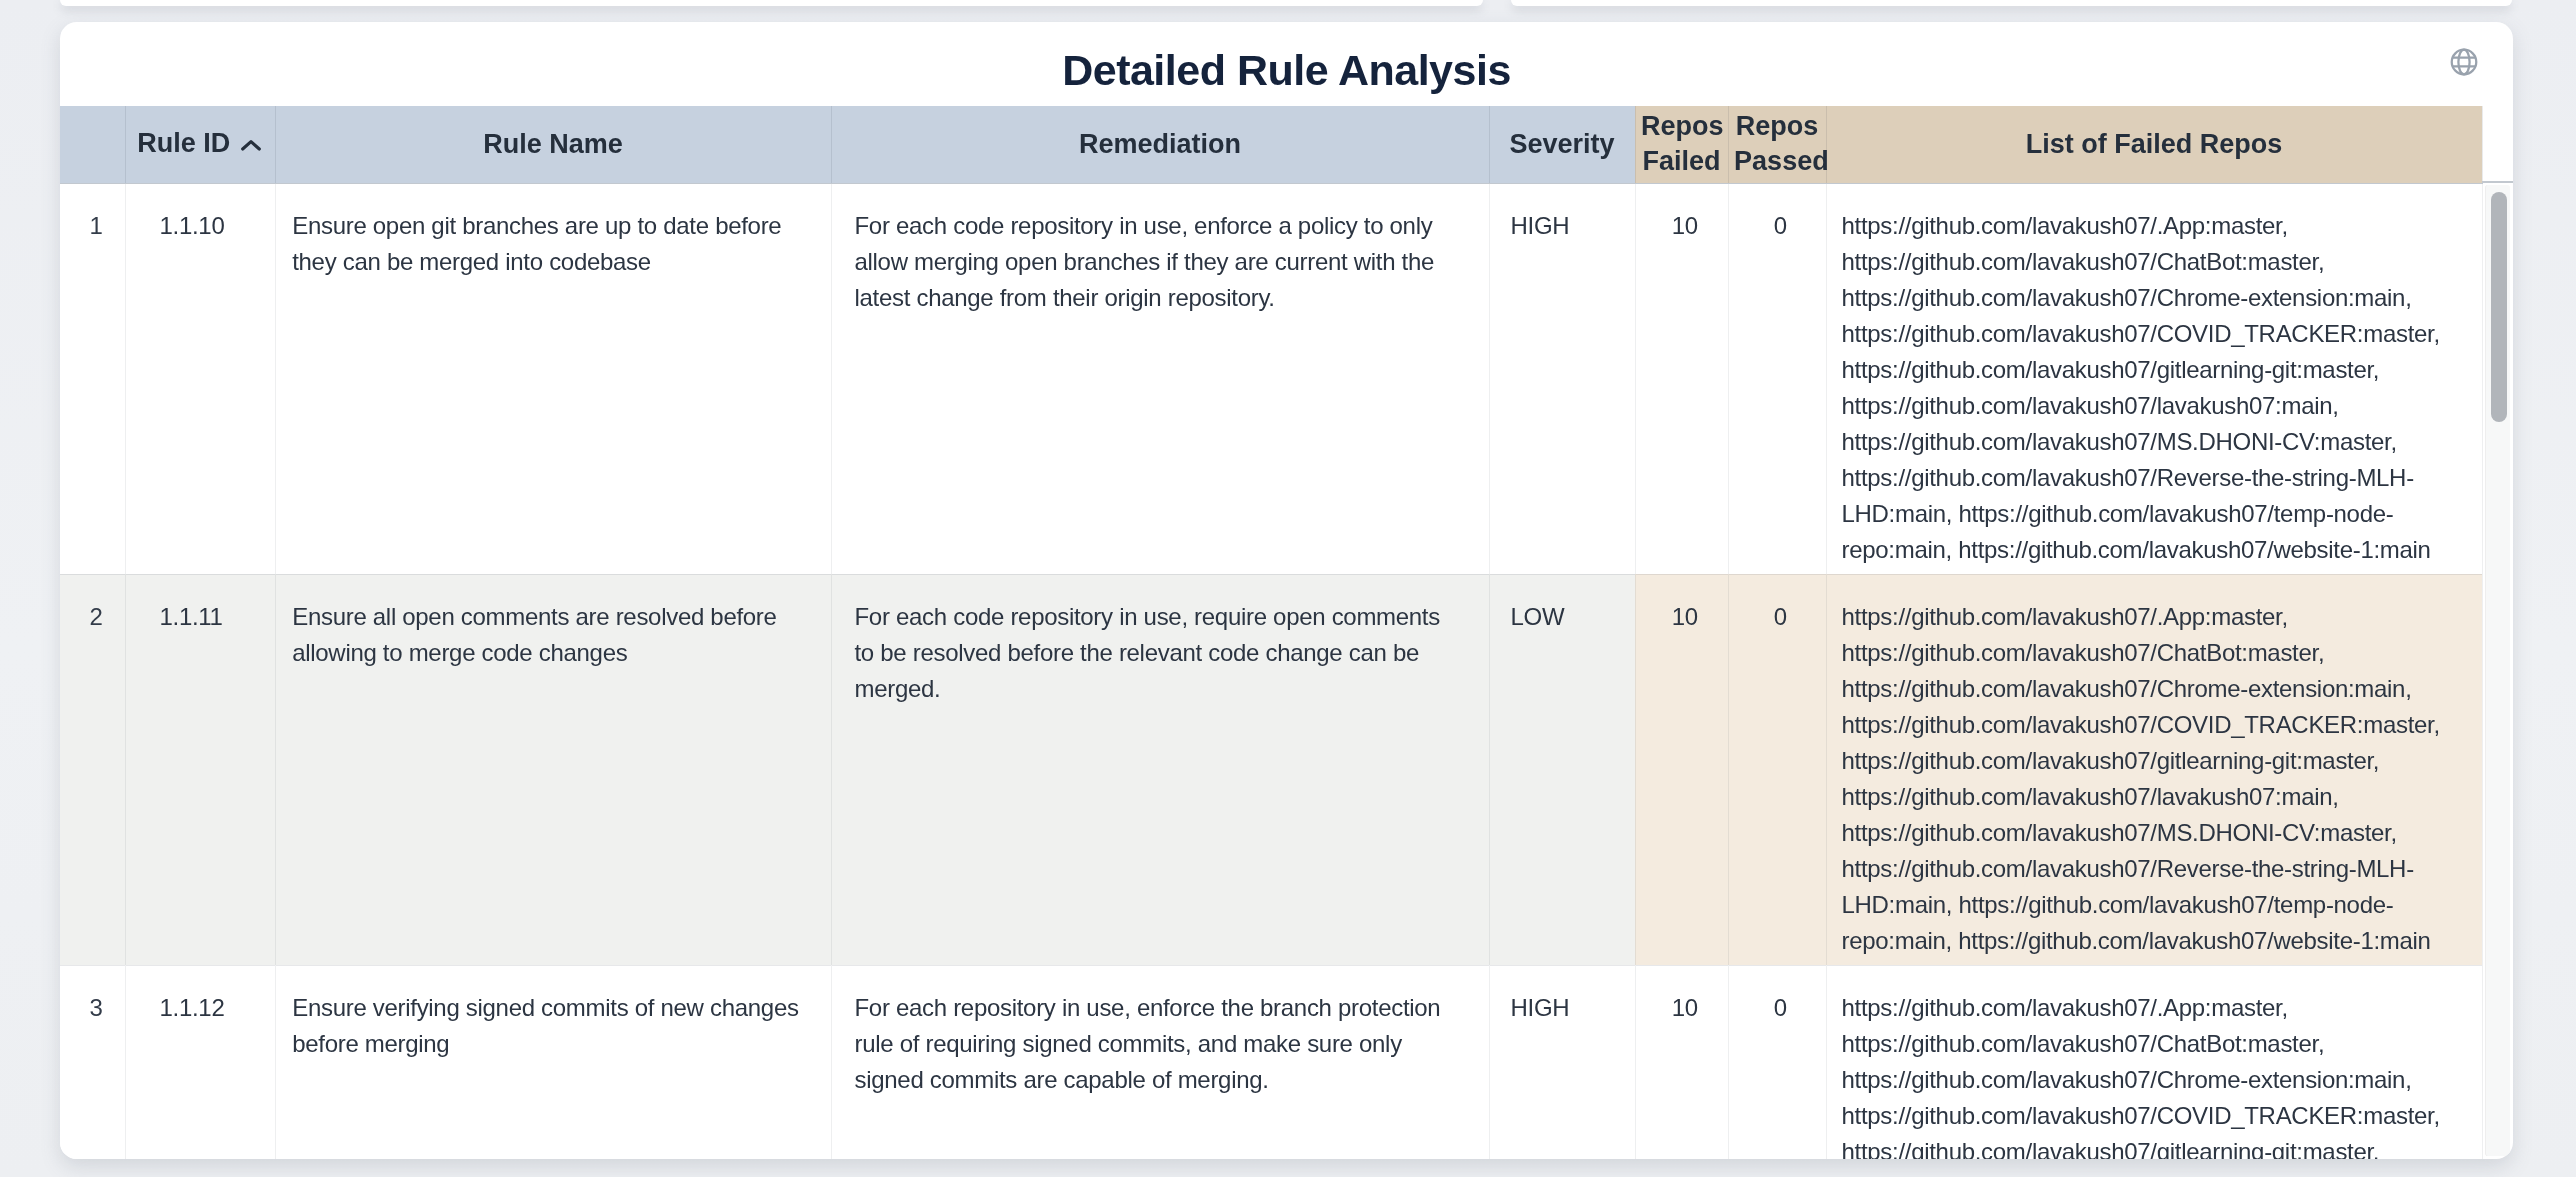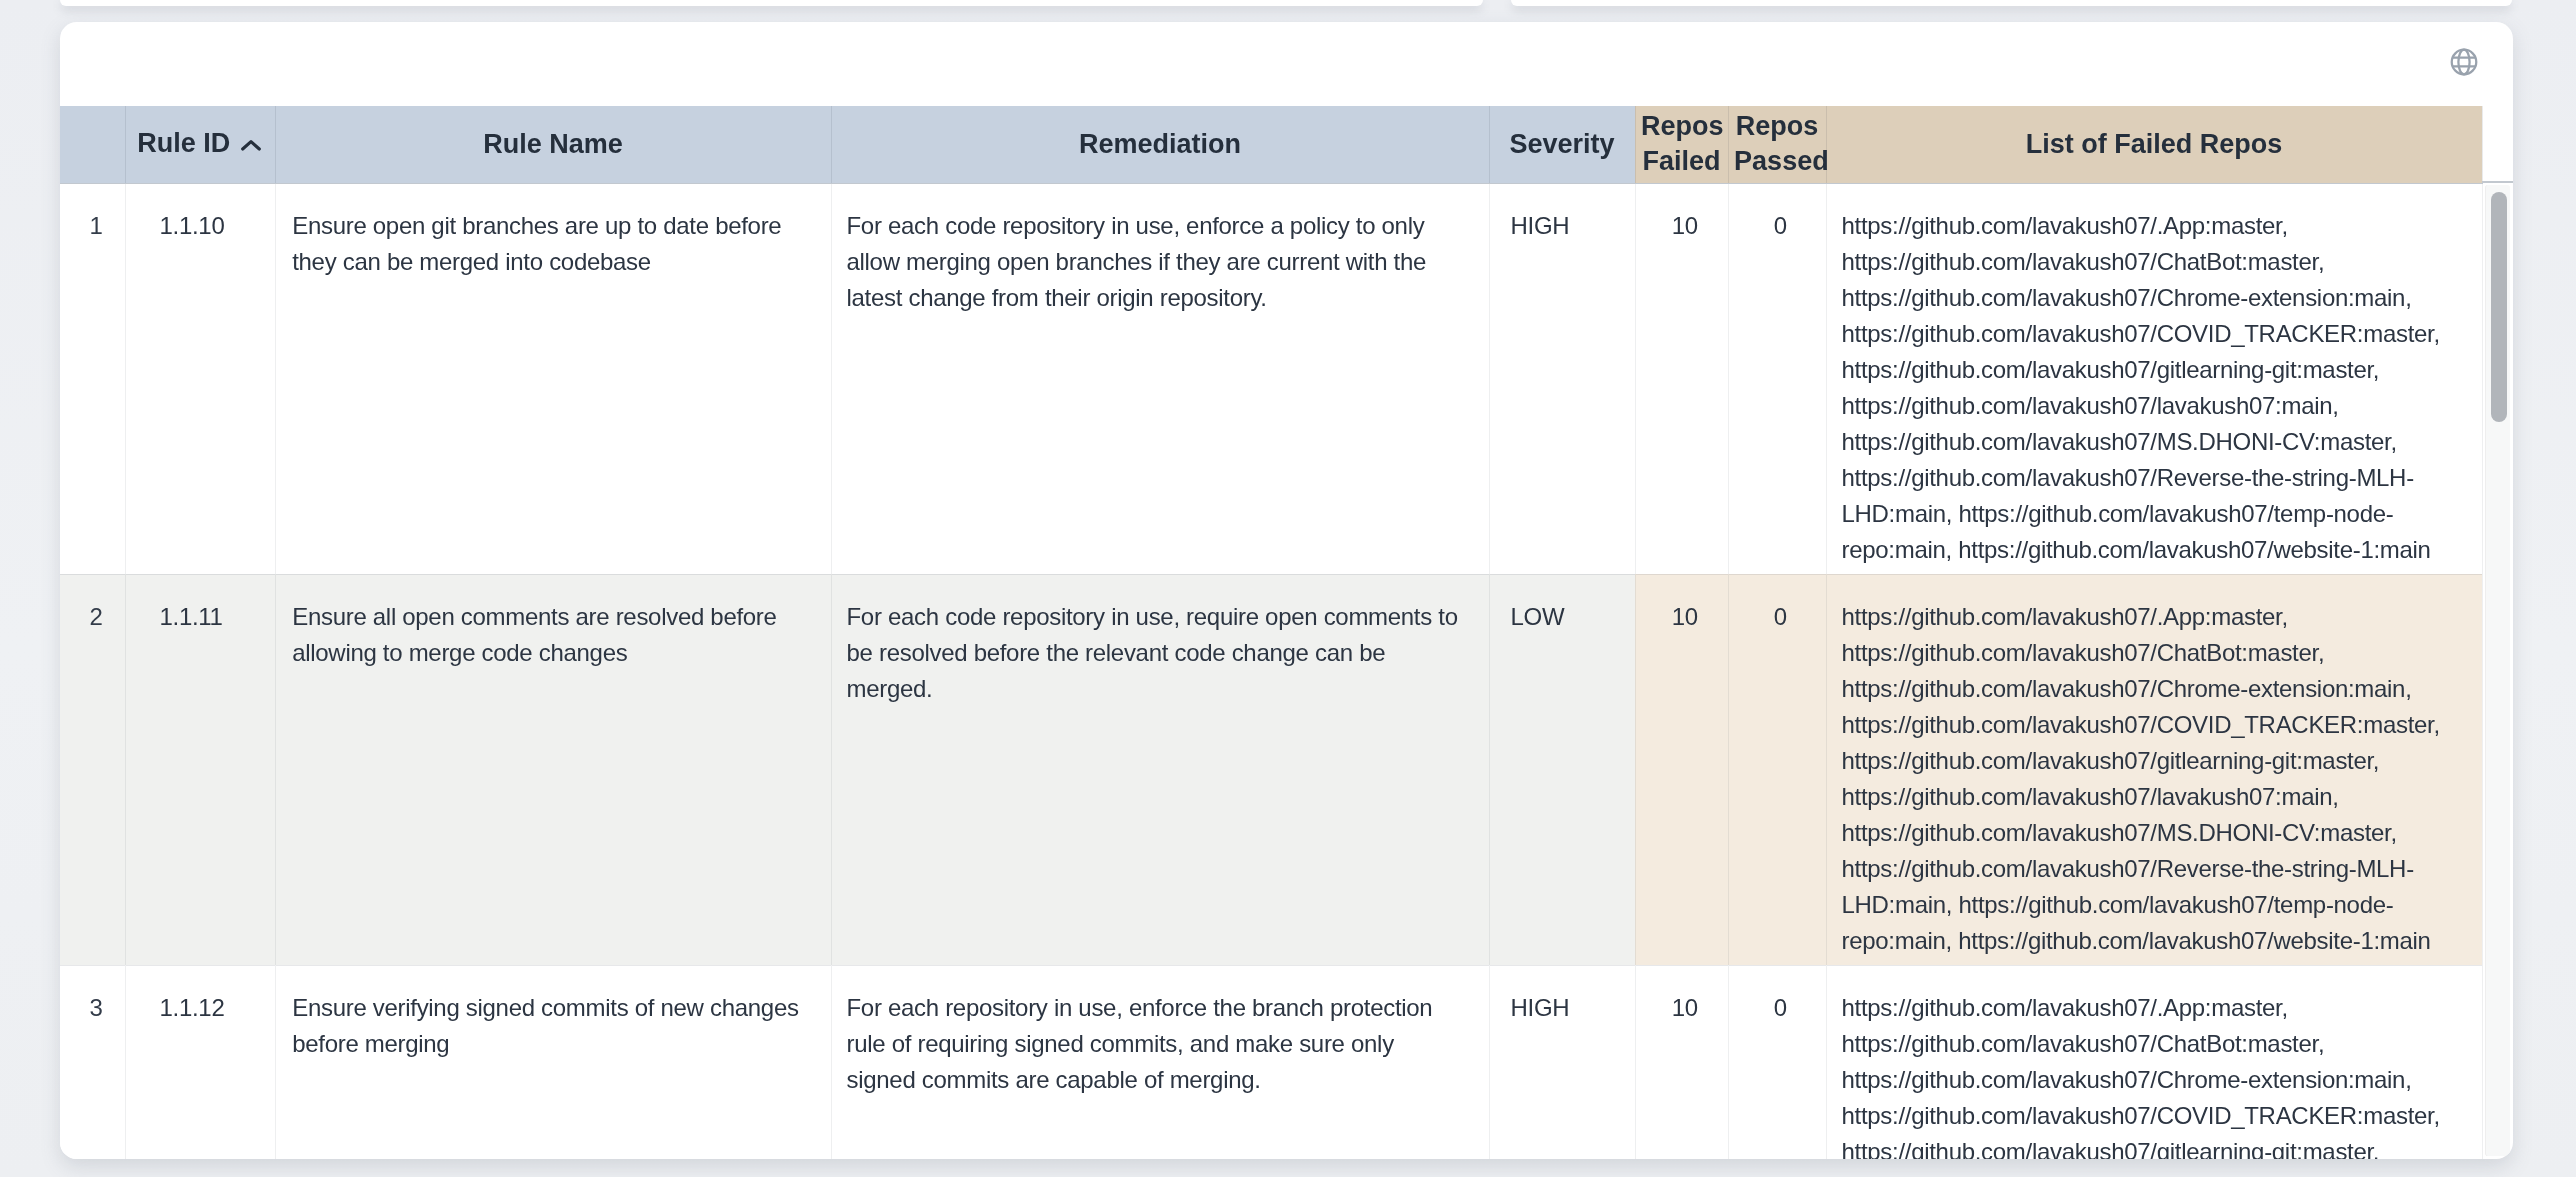--- a/index.html
+++ b/index.html
@@ -50,21 +50,21 @@
     border-right: 1.9px solid rgba(40,50,60,.08);
     border-top: 0.9px solid rgba(120,128,136,.18);
   }
   tr.odd  td { background: #ffffff; }
   tr.even td { background: #f0f1ef; }
   tr.even td.tan-cell { background: #f4ebdf; }
 
   td.c-num    { text-align: right; padding-right: 22px; color: #333c49; }
   td.c-ruleid { padding-left: 34px; }
   td.c-rulename { padding-left: 16.7px; }
-  td.c-remed  { padding-left: 15px; }
+  td.c-remed  { padding-left: 23px; }
   td.c-sev    { padding-left: 21px; }
   td.c-fail, td.c-pass { text-align: center; padding-left: 16px; padding-right: 9.3px; }
   td.c-repos  { padding-left: 15px; padding-right: 28px; overflow-wrap: break-word; margin-left: 16px; }
 
   .gutter-line { position: absolute; right: 0; top: 159px; width: 31px; height: 1.9px; background: #c2c8cf; }
   .scroll-track {
     position: absolute; right: 2.8px; top: 163px; bottom: 2.8px; width: 25px;
     background: #f7f8f8; border-left: 0.9px solid #eeeeee; border-radius: 2.8px;
   }
   .scroll-thumb {
@@ -84,20 +84,21 @@
 
     <span class="globe">
       <svg width="32" height="32" viewBox="0 0 24 24" fill="none" stroke="#99a2ad" stroke-width="1.7">
         <circle cx="12" cy="12" r="9.2"></circle>
         <ellipse cx="12" cy="12" rx="4.2" ry="9.2"></ellipse>
         <line x1="3.2" y1="8.8" x2="20.8" y2="8.8"></line>
         <line x1="3.2" y1="15.2" x2="20.8" y2="15.2"></line>
       </svg>
     </span>
 
+    <div class="title">Detailed Rule Analysis</div>
 
     <div class="table-wrap">
       <table>
         <colgroup>
           <col style="width:65px">
             <col style="width:150px">
             <col style="width:556px">
             <col style="width:658px">
           <col style="width:146px">
             <col style="width:93px">

